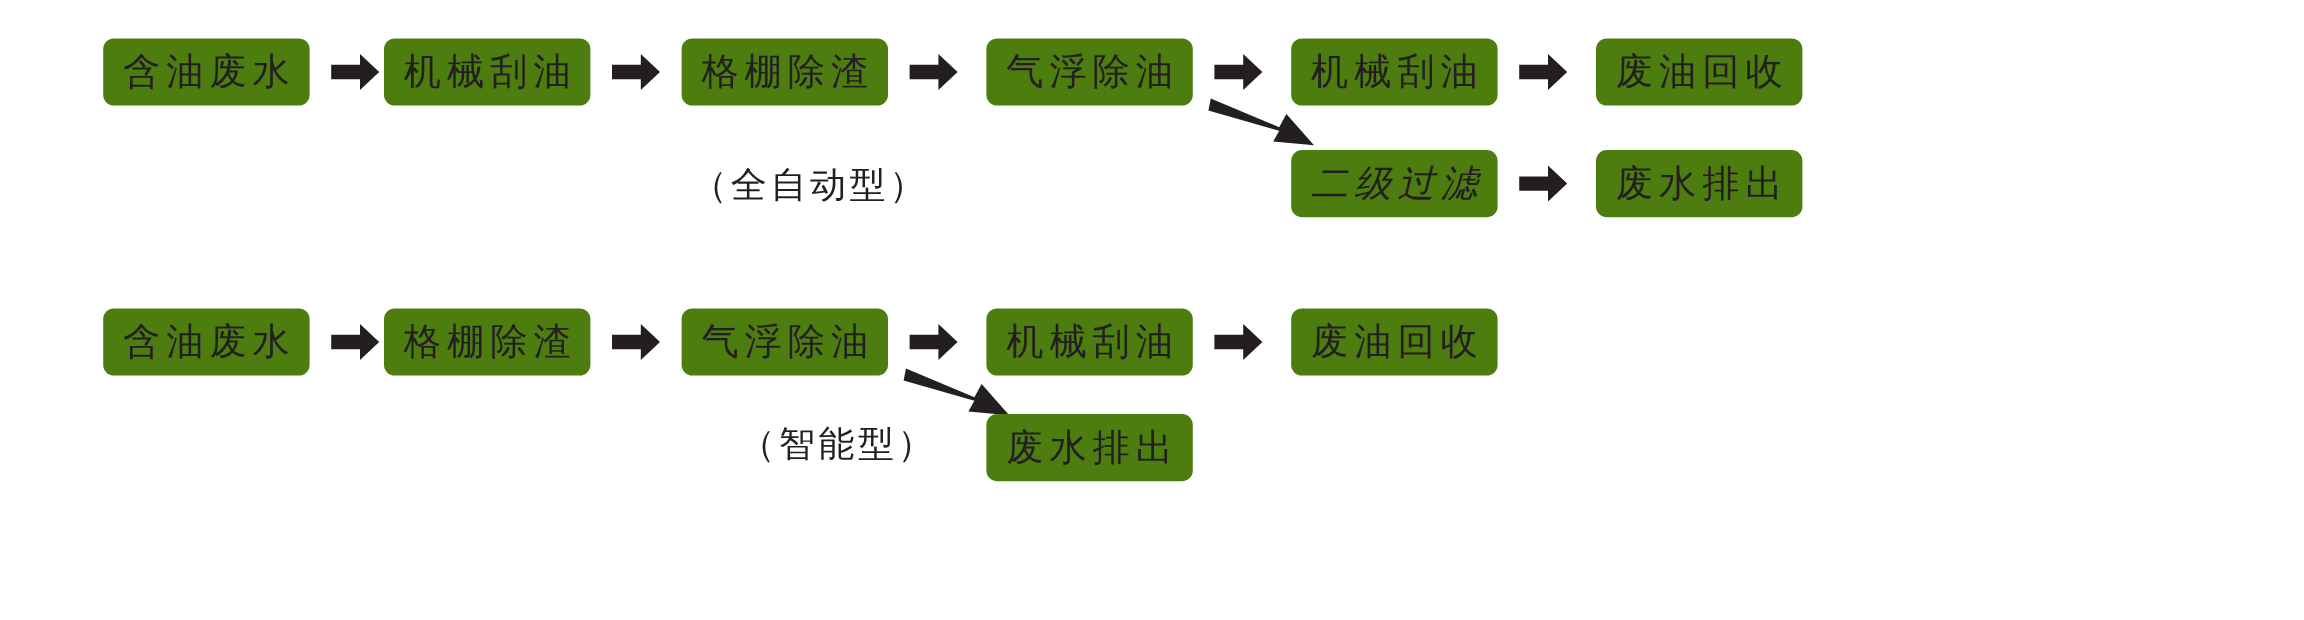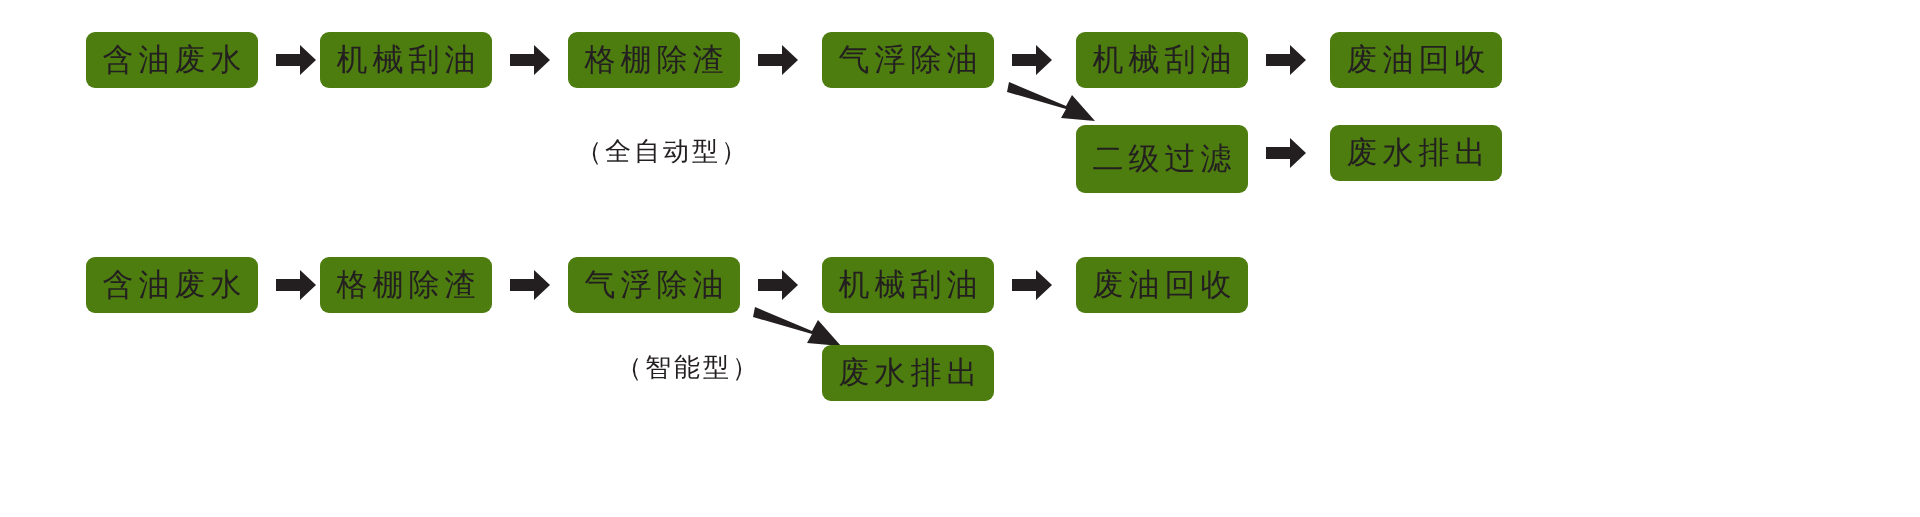--- a/index.html
+++ b/index.html
@@ -44,21 +44,21 @@
   }
   .arrow svg { display: block; width: 100%; height: 100%; }
   .diag-arrow {
     position: absolute;
     display: block;
   }
   .diag-arrow svg { display: block; width: 100%; height: 100%; }
   .caption {
     position: absolute;
     color: #231f20;
-    font-size: 26px;
+    font-size: 30px;
     letter-spacing: 3px;
     white-space: nowrap;
   }
 </style>
 </head>
 <body>
 
 <div id="canvas">
 
   <div class="node" style="left:86px; top:32px; width:172px; height:56px;">含油废水</div>
@@ -102,21 +102,21 @@
   <div class="node" style="left:1076px; top:32px; width:172px; height:56px;">机械刮油</div>
 
   <span class="arrow" style="left:1264px; top:38px;">
     <svg viewBox="0 0 44 44" xmlns="http://www.w3.org/2000/svg">
       <path d="M2 16 H26 V7 L42 22 L26 37 V28 H2 Z" fill="#231f20"></path>
     </svg>
   </span>
 
   <div class="node" style="left:1330px; top:32px; width:172px; height:56px;">废油回收</div>
 
-  <div class="node" style="left:1076px; top:125px; width:172px; height:68px;">二级过滤</div>
+  <div class="node" style="left:1076px; top:125px; width:172px; height:56px;font-style:italic;">二级过滤</div>
 
   <span class="arrow" style="left:1264px; top:131px;">
     <svg viewBox="0 0 44 44" xmlns="http://www.w3.org/2000/svg">
       <path d="M2 16 H26 V7 L42 22 L26 37 V28 H2 Z" fill="#231f20"></path>
     </svg>
   </span>
 
   <div class="node" style="left:1330px; top:125px; width:172px; height:56px;">废水排出</div>
 
   <div class="caption" style="left:576px; top:134px;">（全自动型）</div>

